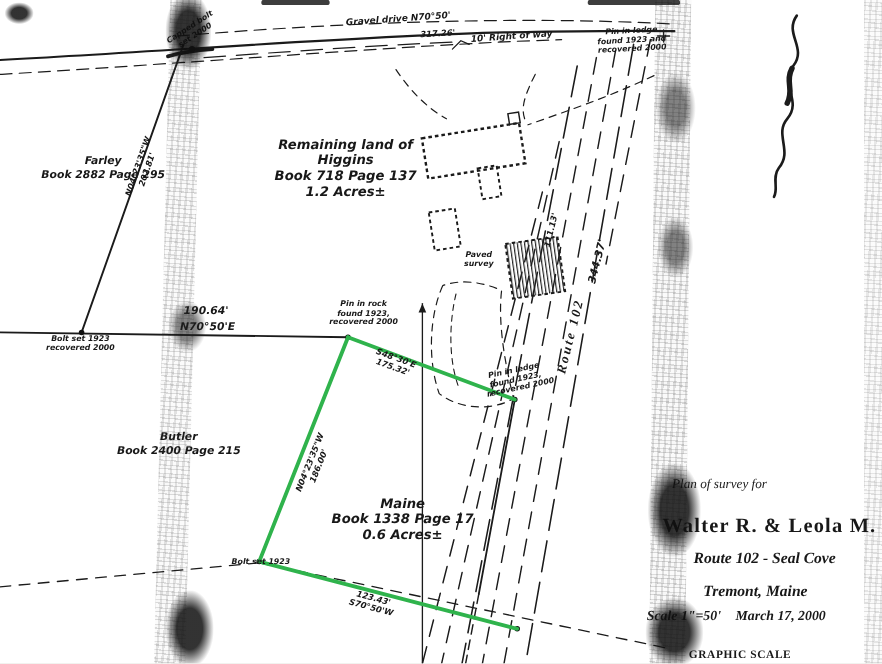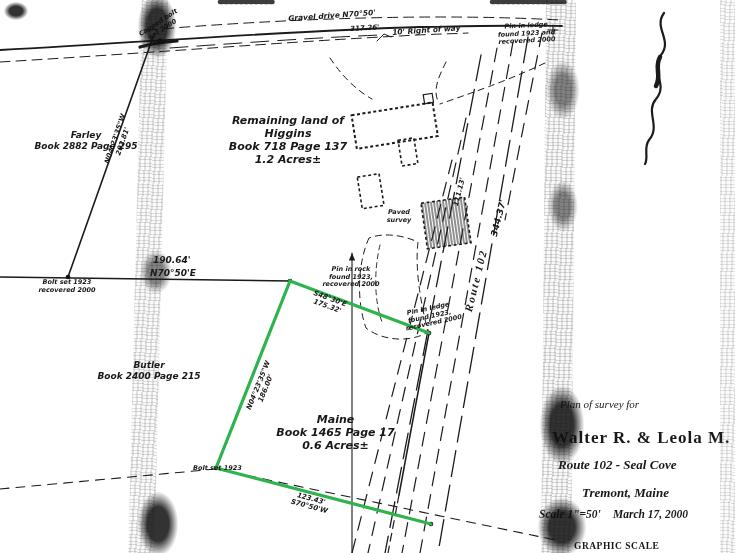--- a/index.html
+++ b/index.html
@@ -11,21 +11,21 @@
   .lbl span{display:block;}
   .ctr{text-align:center;}
   .rot{transform-origin:0 0;}
   .small{font-size:9px;line-height:10.5px;}
   .brg{font-size:7px;line-height:8px;}
   .tiny{font-size:6.5px;line-height:7.5px;font-weight:bold;}
   .ul{}
   .serif{font-family:"Liberation Serif",serif;}
   .tb-plan{font:italic 11px "Liberation Serif",serif;}
   .tb-owner{font:bold 17px "Liberation Serif",serif;letter-spacing:1px;font-style:normal;}
-  .tb-mid{font:bold italic 13px "Liberation Serif",serif;}
+  .tb-mid{font:bold italic 13px "Liberation Serif",serif;padding-left:20px;}
   .tb-sd{font:bold italic 11.5px "Liberation Serif",serif;}
   .tb-gs{font:bold 9.5px "Liberation Serif",serif;letter-spacing:.5px;font-style:normal;}
   .scanband{position:absolute;top:-6px;height:565px;z-index:6;pointer-events:none;
     background:
       repeating-linear-gradient(3deg, rgba(40,40,40,.32) 0 1px, rgba(130,130,130,.10) 1px 3px,
         rgba(25,25,25,.26) 3px 4px, rgba(170,170,170,.08) 4px 7px),
       repeating-linear-gradient(93deg, rgba(0,0,0,.20) 0 2px, rgba(0,0,0,0) 2px 5px);}
   .blotch{position:absolute;z-index:6;pointer-events:none;
     background:radial-gradient(ellipse at center, rgba(15,15,15,.85) 0 38%, rgba(15,15,15,0) 72%);}
   .blotch.md{background:radial-gradient(ellipse at center, rgba(30,30,30,.55) 0 35%, rgba(30,30,30,0) 70%);}
@@ -115,21 +115,21 @@
   </svg>
 
   <div class="lbl ctr" style="left:200px;top:114px;width:176px;">
     <span>Remaining land of</span>
     <span>Higgins</span>
     <span>Book 718 Page 137</span>
     <span>1.2 Acres±</span>
   </div>
   <div class="lbl ctr" style="left:258px;top:413px;width:155px;">
     <span>Maine</span>
-    <span>Book 1465 Page 17</span>
+    <span>Book 1338 Page 17</span>
     <span>0.6 Acres±</span>
   </div>
   <div class="lbl ctr small" style="left:25px;top:130px;width:122px;">
     <span class="ul">Farley</span>
     <span>Book 2882 Page 295</span>
   </div>
   <div class="lbl ctr small" style="left:88px;top:360px;width:122px;">
     <span class="ul">Butler</span>
     <span>Book 2400 Page 215</span>
   </div>
@@ -172,21 +172,21 @@
     <span>317.26'</span>
   </div>
   <div class="lbl rot brg" style="left:392px;top:29px;transform:rotate(-4deg);font-size:7.5px;">
     <span>10' Right of way</span>
   </div>
 
   <div class="lbl ctr tiny" style="left:36px;top:279px;width:62px;">
     <span>Bolt set 1923</span>
     <span>recovered 2000</span>
   </div>
-  <div class="lbl ctr tiny" style="left:272px;top:266px;width:62px;margin-left:48px;">
+  <div class="lbl ctr tiny" style="left:272px;top:250px;width:62px;">
     <span>Pin in rock</span>
     <span>found 1923,</span>
     <span>recovered 2000</span>
   </div>
   <div class="lbl ctr tiny rot" style="left:497px;top:24px;width:58px;transform:rotate(-3deg);">
     <span>Pin in ledge</span>
     <span>found 1923 and</span>
     <span>recovered 2000</span>
   </div>
   <div class="lbl ctr tiny rot" style="left:402px;top:311px;width:52px;transform:rotate(-12deg);">
@@ -208,21 +208,21 @@
 
   <div class="lbl tb-plan" style="left:560px;top:398px;">
     <span>Plan of survey for</span>
   </div>
   <div class="lbl tb-owner" style="left:552px;top:428px;">
     <span>Walter R. &amp; Leola M. Higgins</span>
   </div>
   <div class="lbl tb-mid" style="left:558px;top:457px;">
     <span>Route 102 - Seal Cove</span>
   </div>
-  <div class="lbl tb-mid" style="left:582px;top:485px;">
+  <div class="lbl tb-mid" style="left:566px;top:485px;">
     <span>Tremont, Maine</span>
   </div>
   <div class="lbl tb-sd" style="left:539px;top:508px;">
     <span>Scale 1"=50'</span>
   </div>
   <div class="lbl tb-sd" style="left:613px;top:508px;">
     <span>March 17, 2000</span>
   </div>
   <div class="lbl tb-gs" style="left:574px;top:541px;">
     <span>GRAPHIC SCALE</span>

